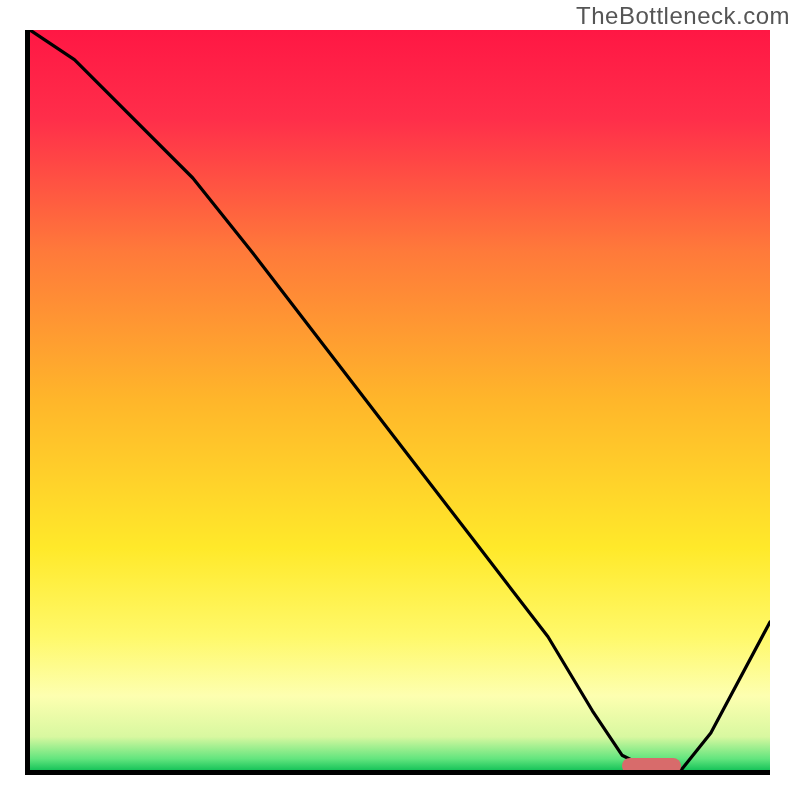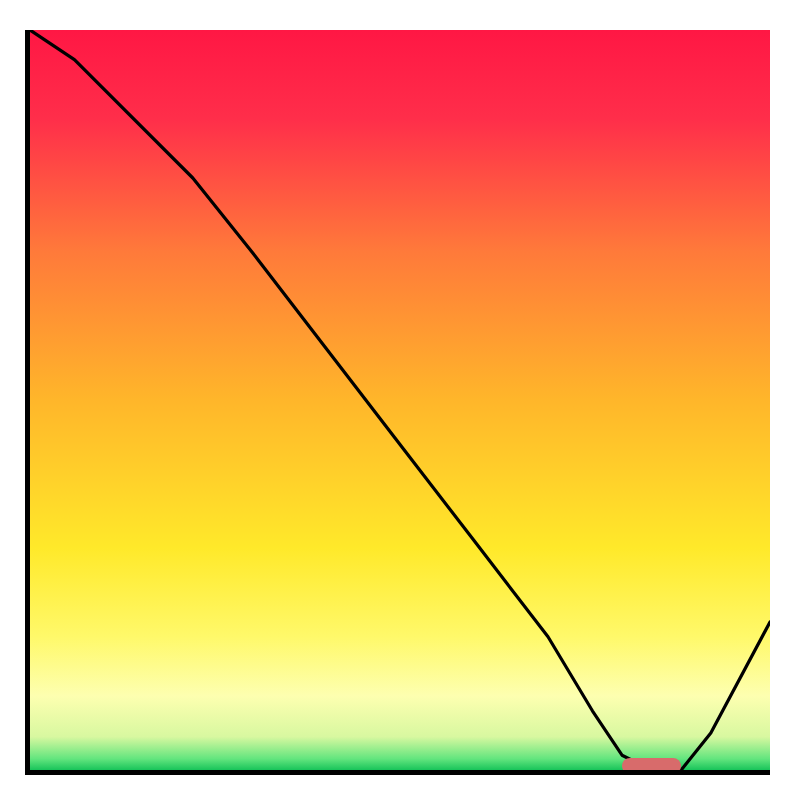--- a/index.html
+++ b/index.html
@@ -71,20 +71,21 @@
     background: #d86b6b;
     border-radius: 8px;
     z-index: 4;
   }
 </style>
 </head>
 <body>
 
 <div class="container">
 
+  <div class="watermark">TheBottleneck.com</div>
 
   <div class="plot-area">
     <svg class="gradient-bg" viewBox="0 0 740 740" preserveAspectRatio="none">
       <defs>
         <linearGradient id="bgGrad" x1="0" y1="0" x2="0" y2="1">
             <stop offset="0%" stop-color="#ff1744"></stop>
             <stop offset="12%" stop-color="#ff2e4a"></stop>
             <stop offset="30%" stop-color="#ff7a3a"></stop>
             <stop offset="50%" stop-color="#ffb62a"></stop>
             <stop offset="70%" stop-color="#ffe92a"></stop>

